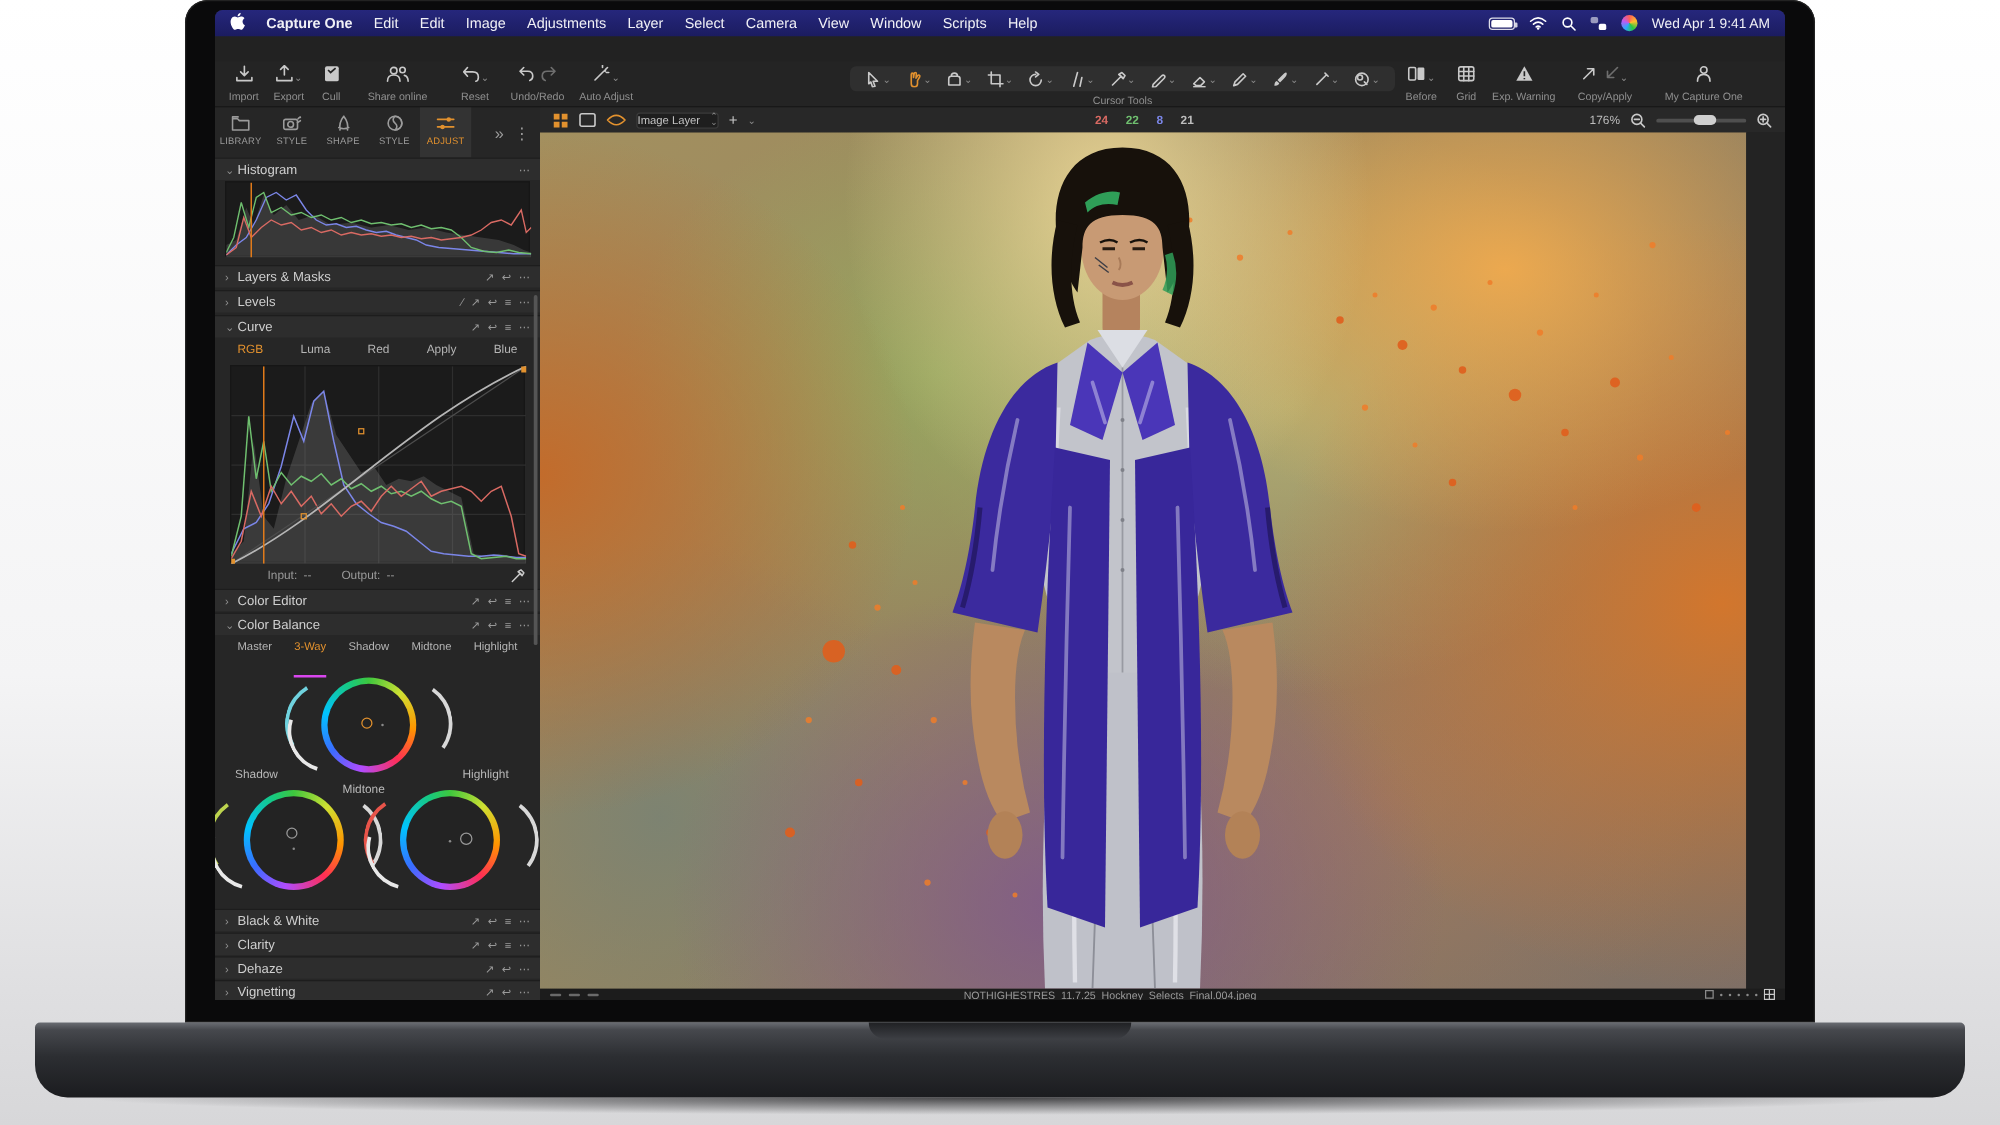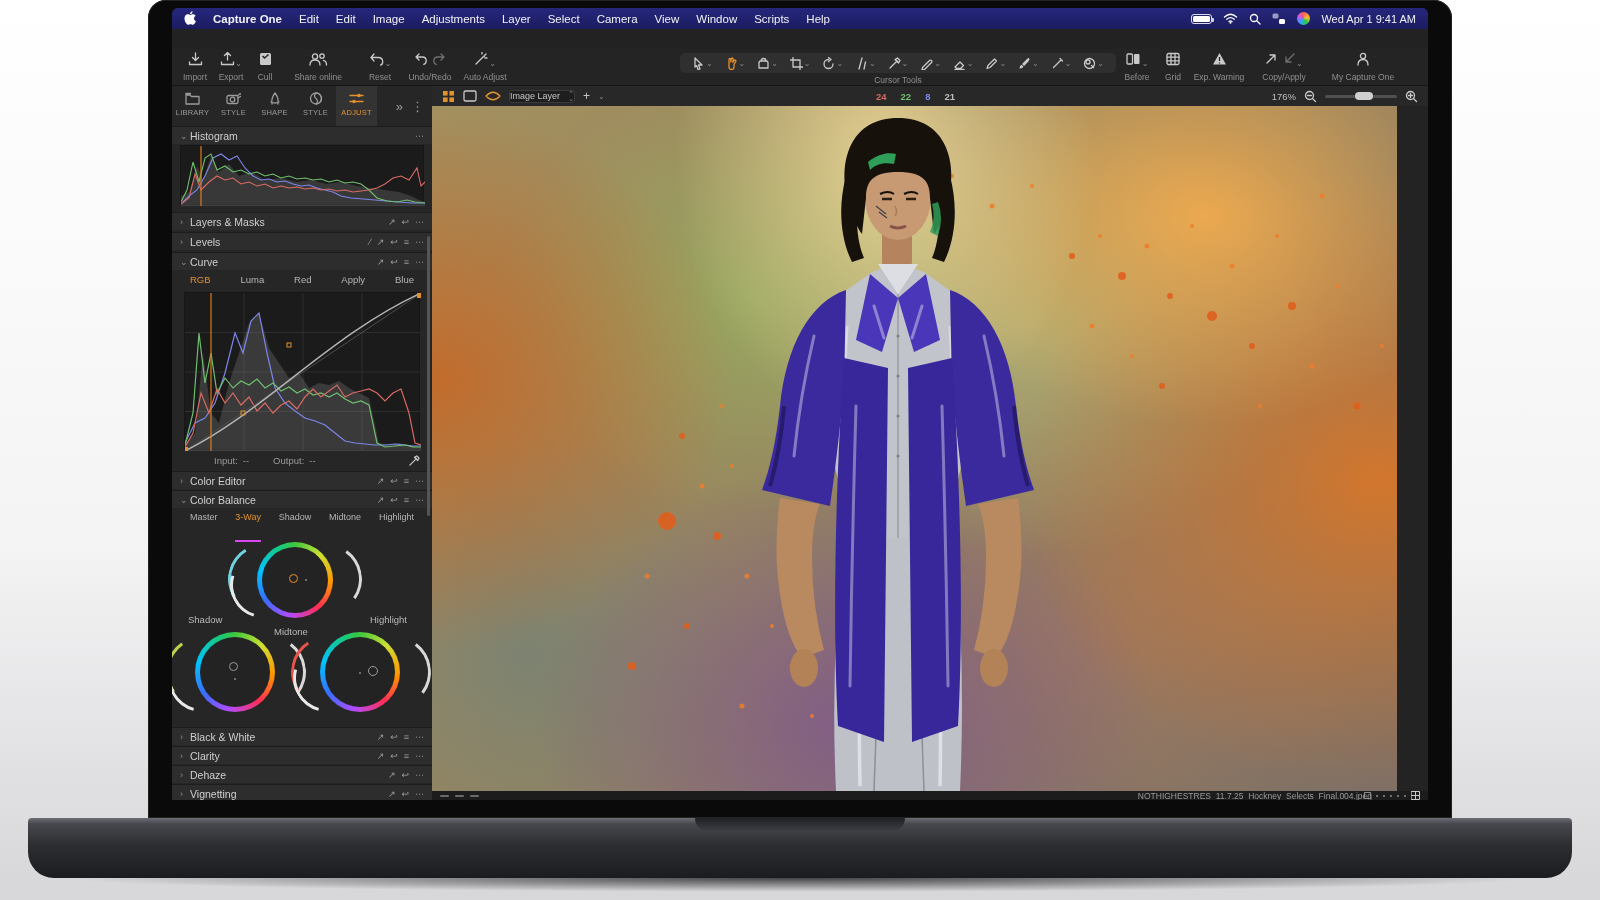--- a/index.html
+++ b/index.html
@@ -103,21 +103,21 @@
       radial-gradient(ellipse 360px 310px at 33% 28%, rgba(151,172,96,.85), rgba(151,172,96,0) 70%),
       radial-gradient(ellipse 430px 330px at 62% 32%, rgba(193,201,128,.6), rgba(193,201,128,0) 70%),
       radial-gradient(ellipse 430px 360px at 43% 90%, rgba(128,88,140,.85), rgba(128,88,140,0) 72%),
       radial-gradient(ellipse 320px 320px at 10% 80%, rgba(118,130,118,.8), rgba(118,130,118,0) 70%),
       radial-gradient(ellipse 380px 300px at 70% 78%, rgba(168,118,92,.6),  rgba(168,118,92,0) 70%),
       linear-gradient(135deg,#a3905f 0%, #96855f 45%, #7e6f66 100%); }
   .photo svg { position:absolute; left:0; top:0; }
   .vgutter { position:absolute; left:965px; top:20px; width:31px; height:685px; background:#232323; }
   .vbottom { position:absolute; left:0; top:705px; width:996px; height:9px; background:#1c1c1c;
              display:flex; align-items:center; padding:0 8px; }
-  .fname { position:absolute; left:0; width:912px; text-align:right; color:#9a9a9a; font-size:8.5px;margin-left:28px; }
+  .fname { position:absolute; left:0; width:912px; text-align:center; color:#9a9a9a; font-size:8.5px; }
   .dashes { display:flex; gap:6px; z-index:2; }
   .dash { width:9px; height:2px; background:#6a6a6a; border-radius:1px; }
   .vb-icons { margin-left:auto; display:flex; align-items:center; gap:5px; z-index:2; }
   .vb-sq { width:7px; height:7px; border:1px solid #8a8a8a; }
   .vb-dot { width:2px; height:2px; border-radius:50%; background:#8a8a8a; }
 
   .ic { fill:none; stroke:#c9c9c9; stroke-width:1.3; stroke-linecap:round; stroke-linejoin:round; }
   .ic.orange { stroke:#e2912e; }
   .g { color:#c6c6c6; }
 </style>

